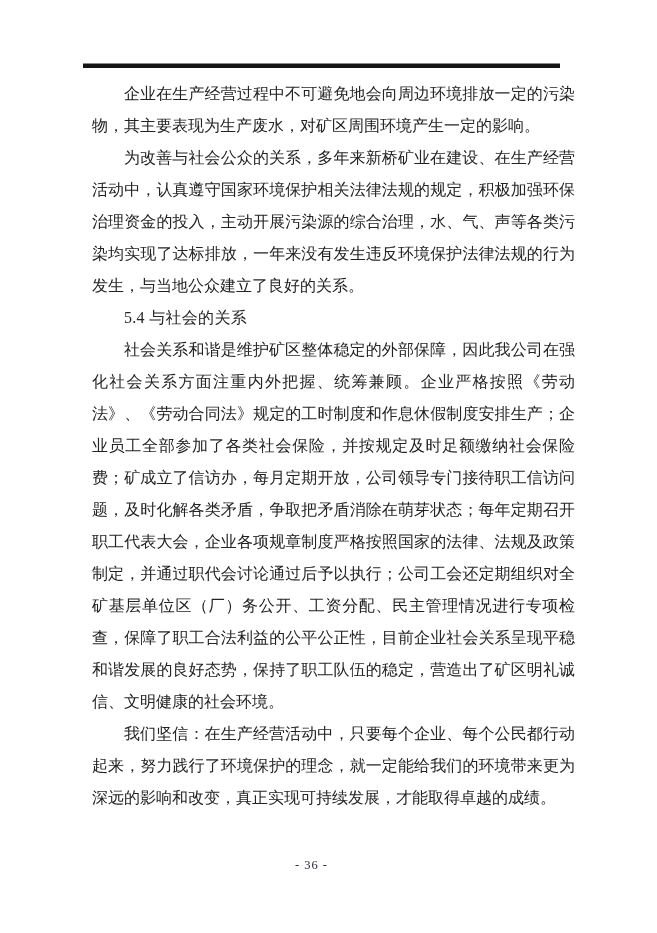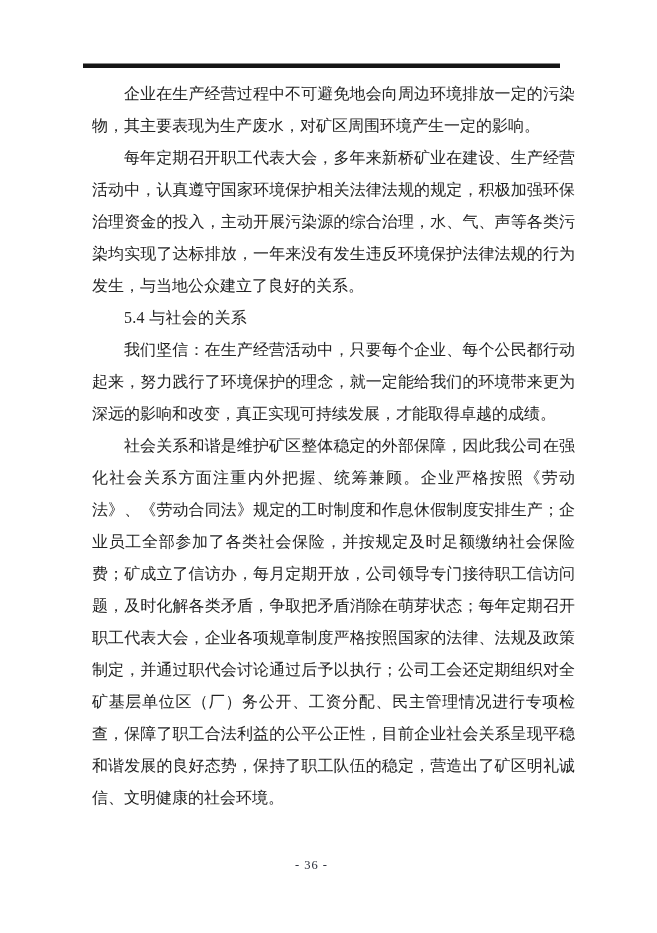--- a/index.html
+++ b/index.html
@@ -70,20 +70,20 @@
 </style>
 </head>
 <body>
 
 <div class="page">
 
   <div class="header-rule"></div>
 
   <div class="doc-body">
       <p class="para body">企业在生产经营过程中不可避免地会向周边环境排放一定的污染物，其主要表现为生产废水，对矿区周围环境产生一定的影响。</p>
-      <p class="para body">每年定期召开职工代表大会，多年来新桥矿业在建设、生产经营活动中，认真遵守国家环境保护相关法律法规的规定，积极加强环保治理资金的投入，主动开展污染源的综合治理，水、气、声等各类污染均实现了达标排放，一年来没有发生违反环境保护法律法规的行为发生，与当地公众建立了良好的关系。</p>
+      <p class="para body">为改善与社会公众的关系，多年来新桥矿业在建设、在生产经营活动中，认真遵守国家环境保护相关法律法规的规定，积极加强环保治理资金的投入，主动开展污染源的综合治理，水、气、声等各类污染均实现了达标排放，一年来没有发生违反环境保护法律法规的行为发生，与当地公众建立了良好的关系。</p>
       <p class="para heading">5.4 与社会的关系</p>
+      <p class="para body">社会关系和谐是维护矿区整体稳定的外部保障，因此我公司在强化社会关系方面注重内外把握、统筹兼顾。企业严格按照《劳动法》、《劳动合同法》规定的工时制度和作息休假制度安排生产；企业员工全部参加了各类社会保险，并按规定及时足额缴纳社会保险费；矿成立了信访办，每月定期开放，公司领导专门接待职工信访问题，及时化解各类矛盾，争取把矛盾消除在萌芽状态；每年定期召开职工代表大会，企业各项规章制度严格按照国家的法律、法规及政策制定，并通过职代会讨论通过后予以执行；公司工会还定期组织对全矿基层单位区（厂）务公开、工资分配、民主管理情况进行专项检查，保障了职工合法利益的公平公正性，目前企业社会关系呈现平稳和谐发展的良好态势，保持了职工队伍的稳定，营造出了矿区明礼诚信、文明健康的社会环境。</p>
       <p class="para body">我们坚信：在生产经营活动中，只要每个企业、每个公民都行动起来，努力践行了环境保护的理念，就一定能给我们的环境带来更为深远的影响和改变，真正实现可持续发展，才能取得卓越的成绩。</p>
-      <p class="para body">社会关系和谐是维护矿区整体稳定的外部保障，因此我公司在强化社会关系方面注重内外把握、统筹兼顾。企业严格按照《劳动法》、《劳动合同法》规定的工时制度和作息休假制度安排生产；企业员工全部参加了各类社会保险，并按规定及时足额缴纳社会保险费；矿成立了信访办，每月定期开放，公司领导专门接待职工信访问题，及时化解各类矛盾，争取把矛盾消除在萌芽状态；每年定期召开职工代表大会，企业各项规章制度严格按照国家的法律、法规及政策制定，并通过职代会讨论通过后予以执行；公司工会还定期组织对全矿基层单位区（厂）务公开、工资分配、民主管理情况进行专项检查，保障了职工合法利益的公平公正性，目前企业社会关系呈现平稳和谐发展的良好态势，保持了职工队伍的稳定，营造出了矿区明礼诚信、文明健康的社会环境。</p>
     </div>
 
   <div class="page-number">- 36 -</div>
 </div>
 
 </body></html>

